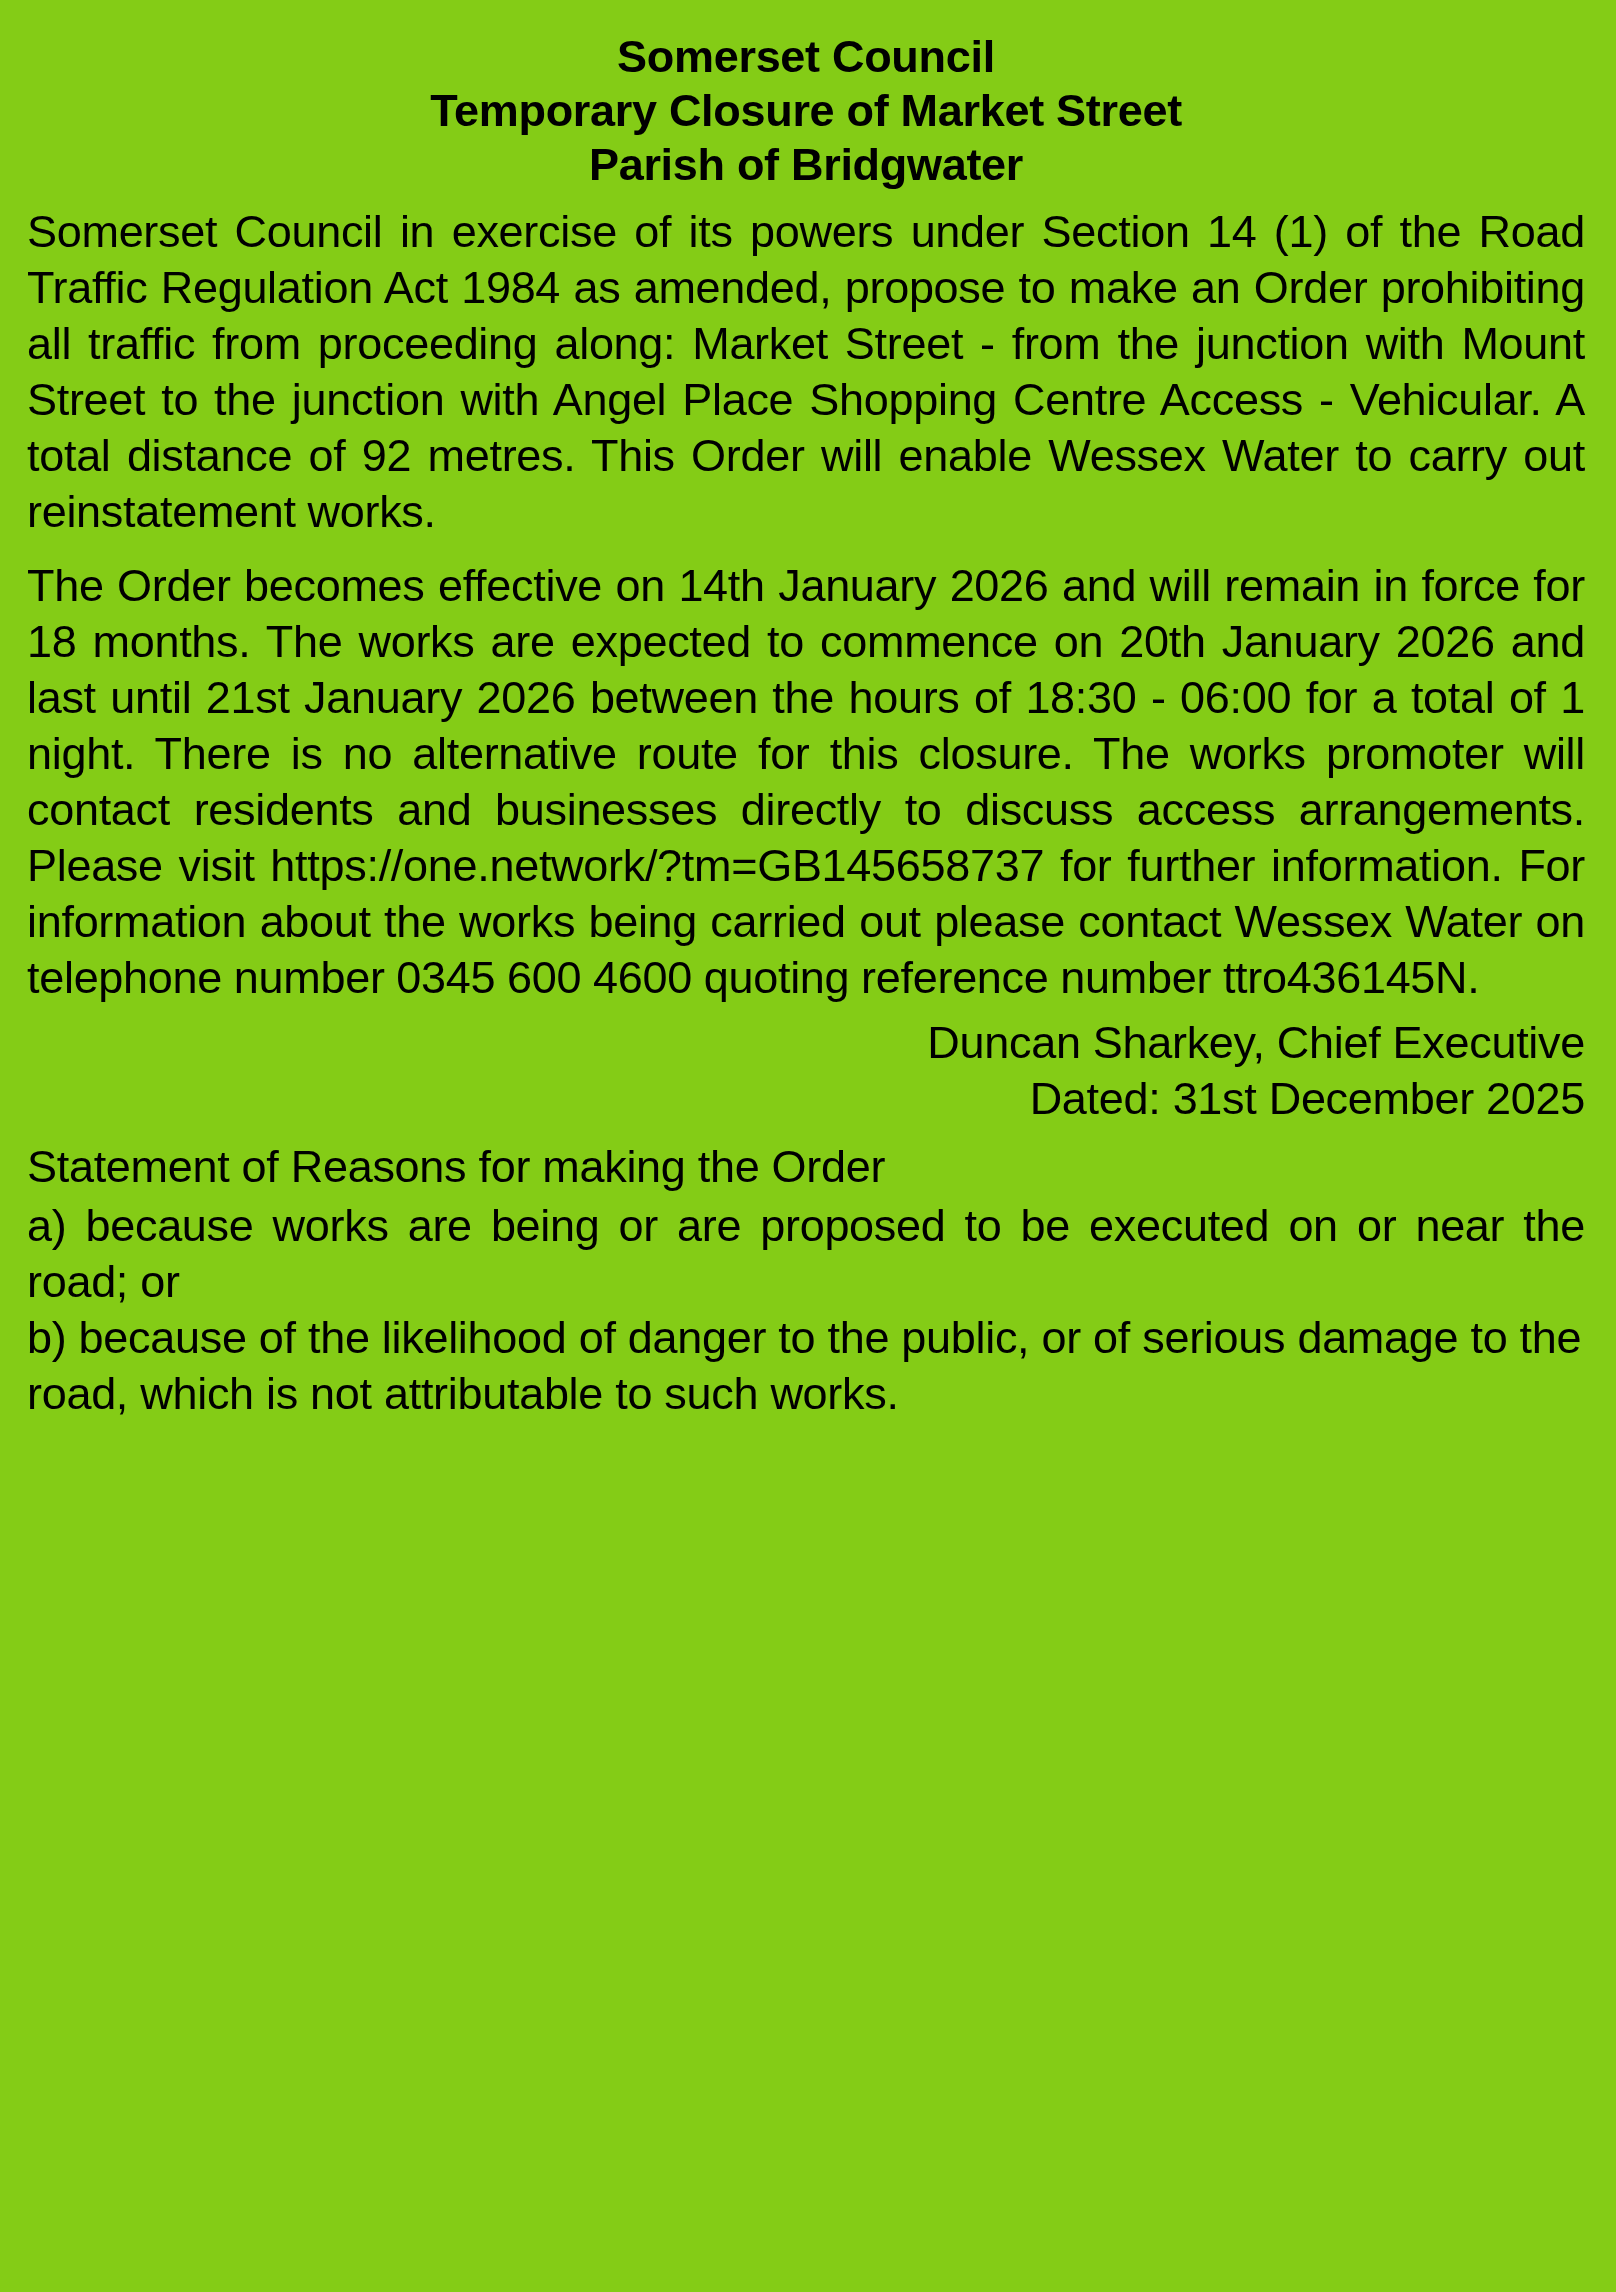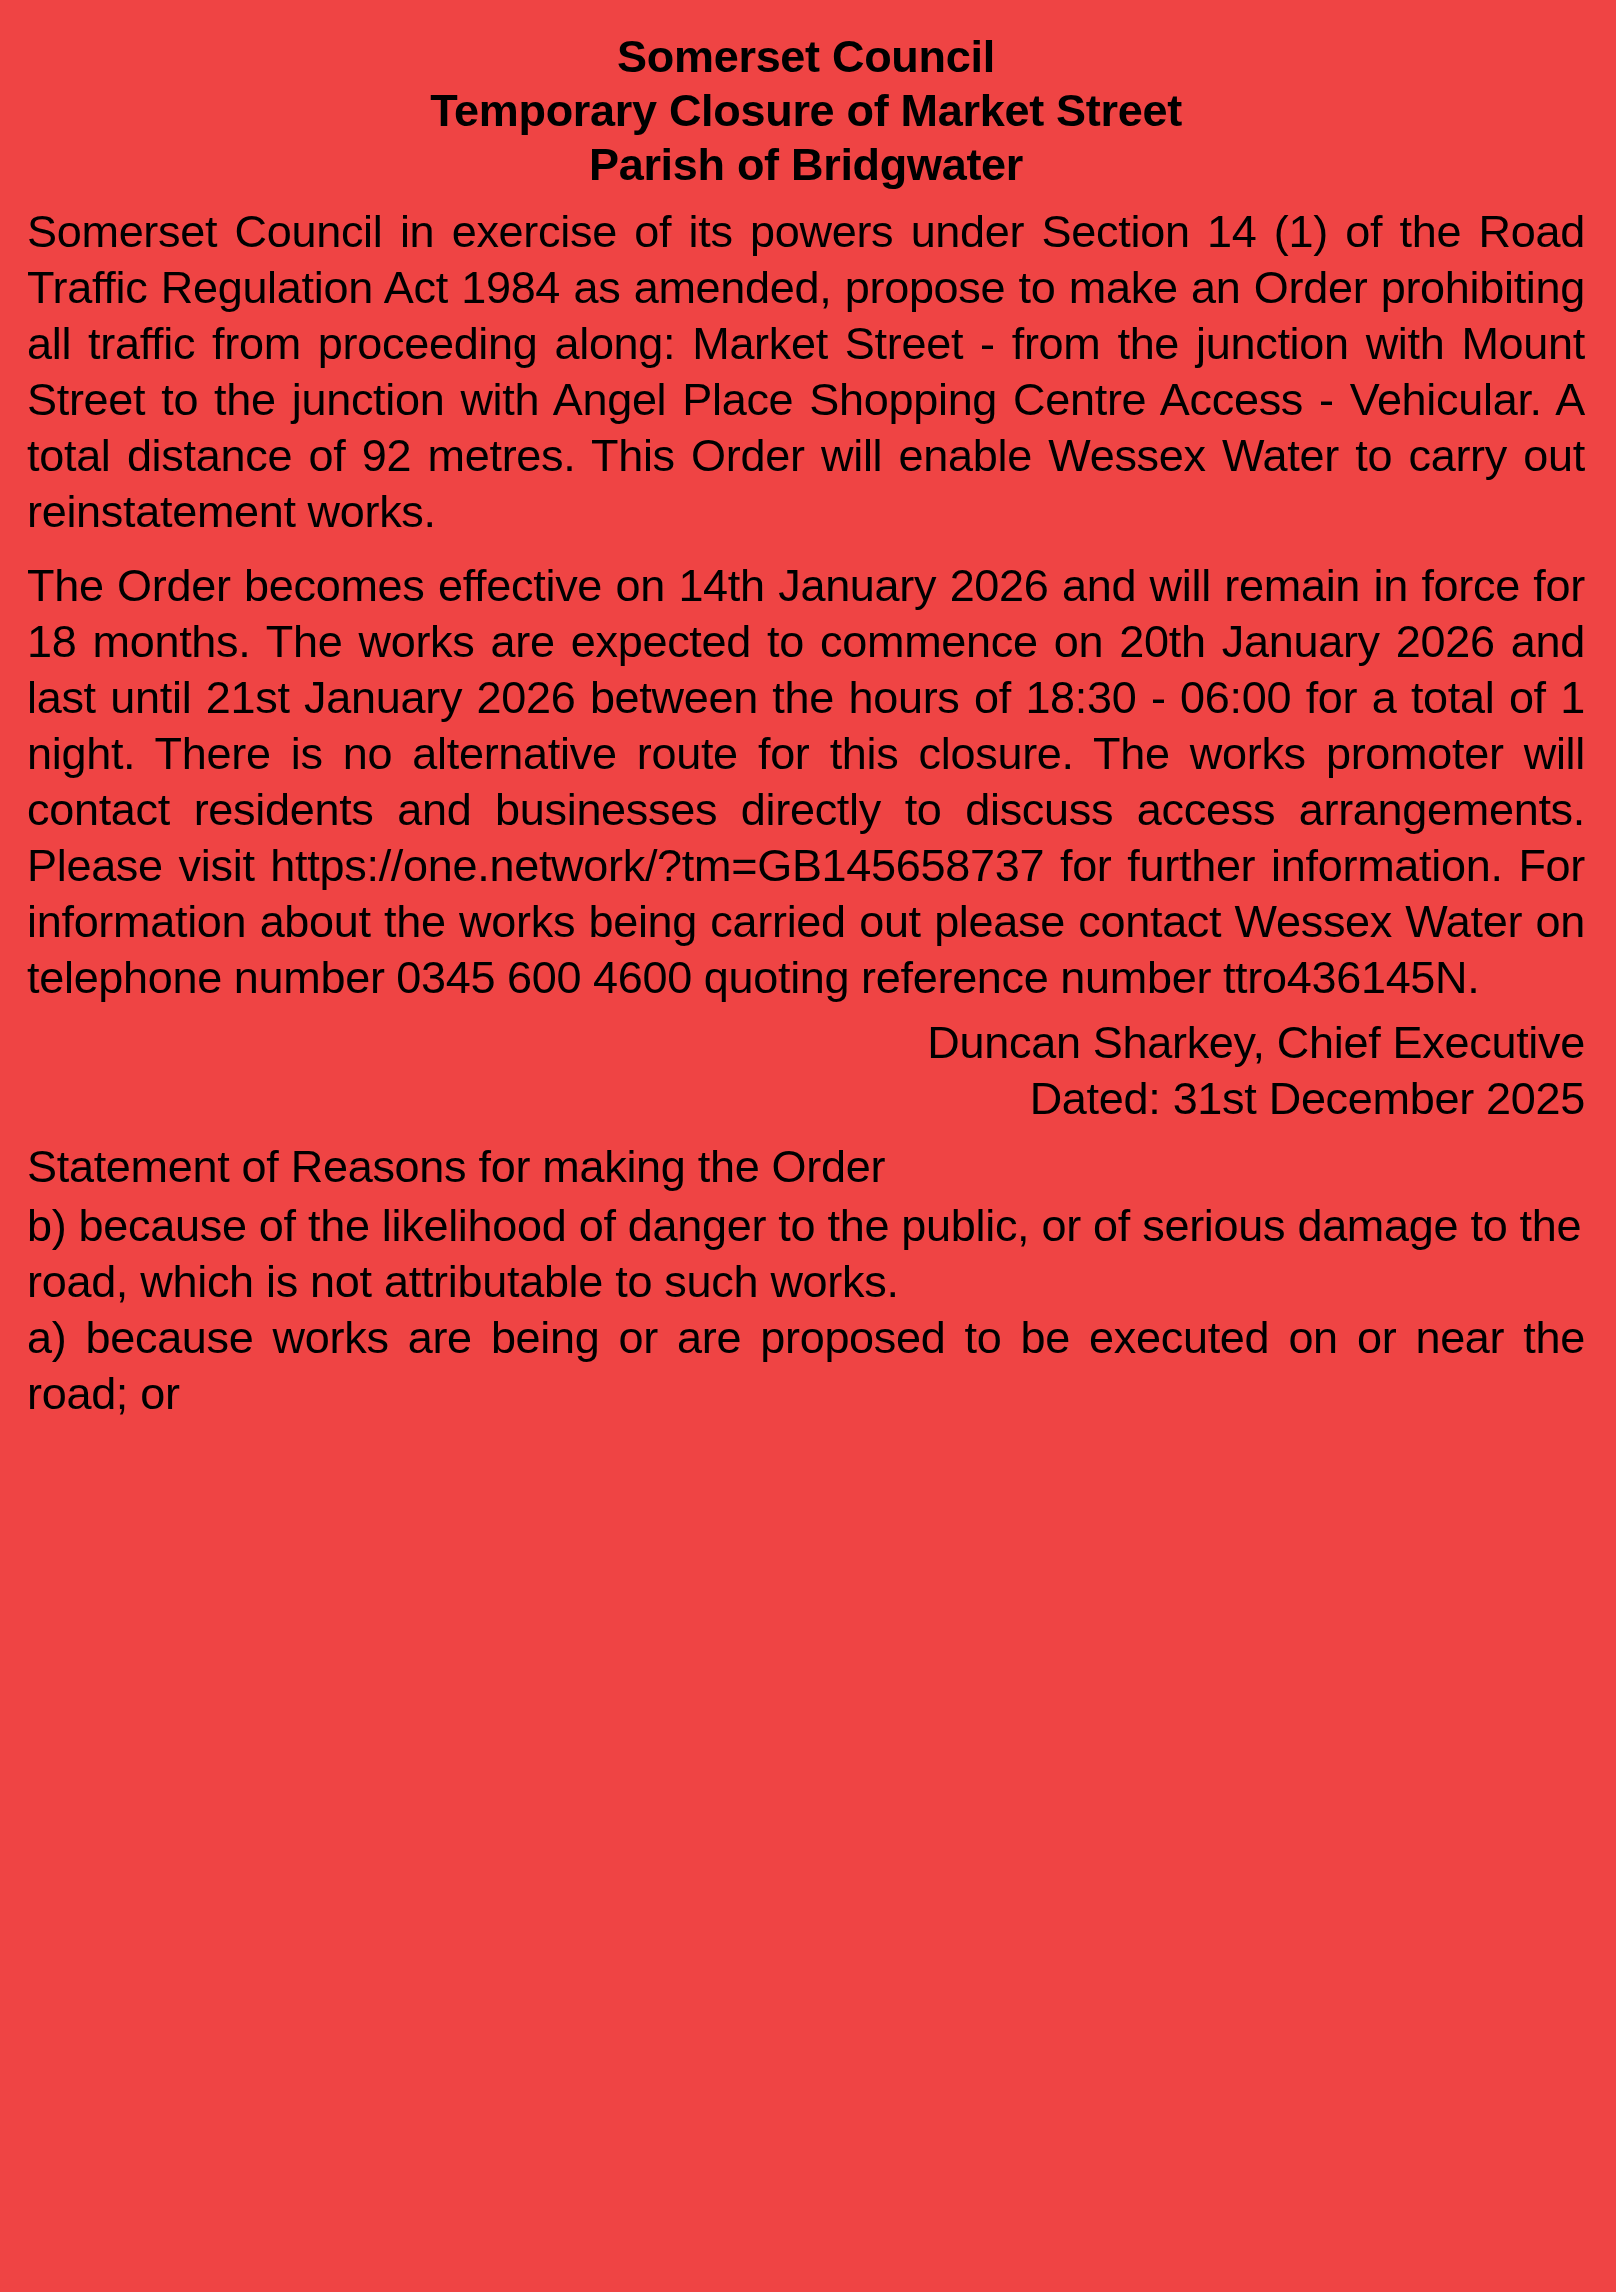--- a/index.html
+++ b/index.html
@@ -12,21 +12,21 @@
     height: 2293px;
     font-family: "Liberation Sans", sans-serif;
     color: #000000;
     -webkit-font-smoothing: antialiased;
   }
   .notice {
     box-sizing: border-box;
     width: 1617px;
     height: 2293px;
     padding: 30px 32px 18px 27px;
-    background: #ef4444;
+    background: #84cc16;
   }
   .heading {
     text-align: center;
     font-weight: bold;
     font-size: 45px;
     line-height: 1.20;
     letter-spacing: -0.3px;
   }
   .heading .line {
     display: block;
@@ -99,18 +99,18 @@
   </div>
 
   <div class="signoff">
     <span class="line">Duncan Sharkey, Chief Executive</span>
     <span class="line">Dated: 31st December 2025</span>
   </div>
 
   <div class="reasons-title">Statement of Reasons for making the Order</div>
 
   <div class="reasons">
+    <span class="item">a) because works are being or are proposed to be executed on or near the road; or</span>
     <span class="item last">b) because of the likelihood of danger to the public, or of serious damage to the road, which is not attributable to such works.</span>
-    <span class="item">a) because works are being or are proposed to be executed on or near the road; or</span>
   </div>
 
 </div>
 
 
 </body></html>

